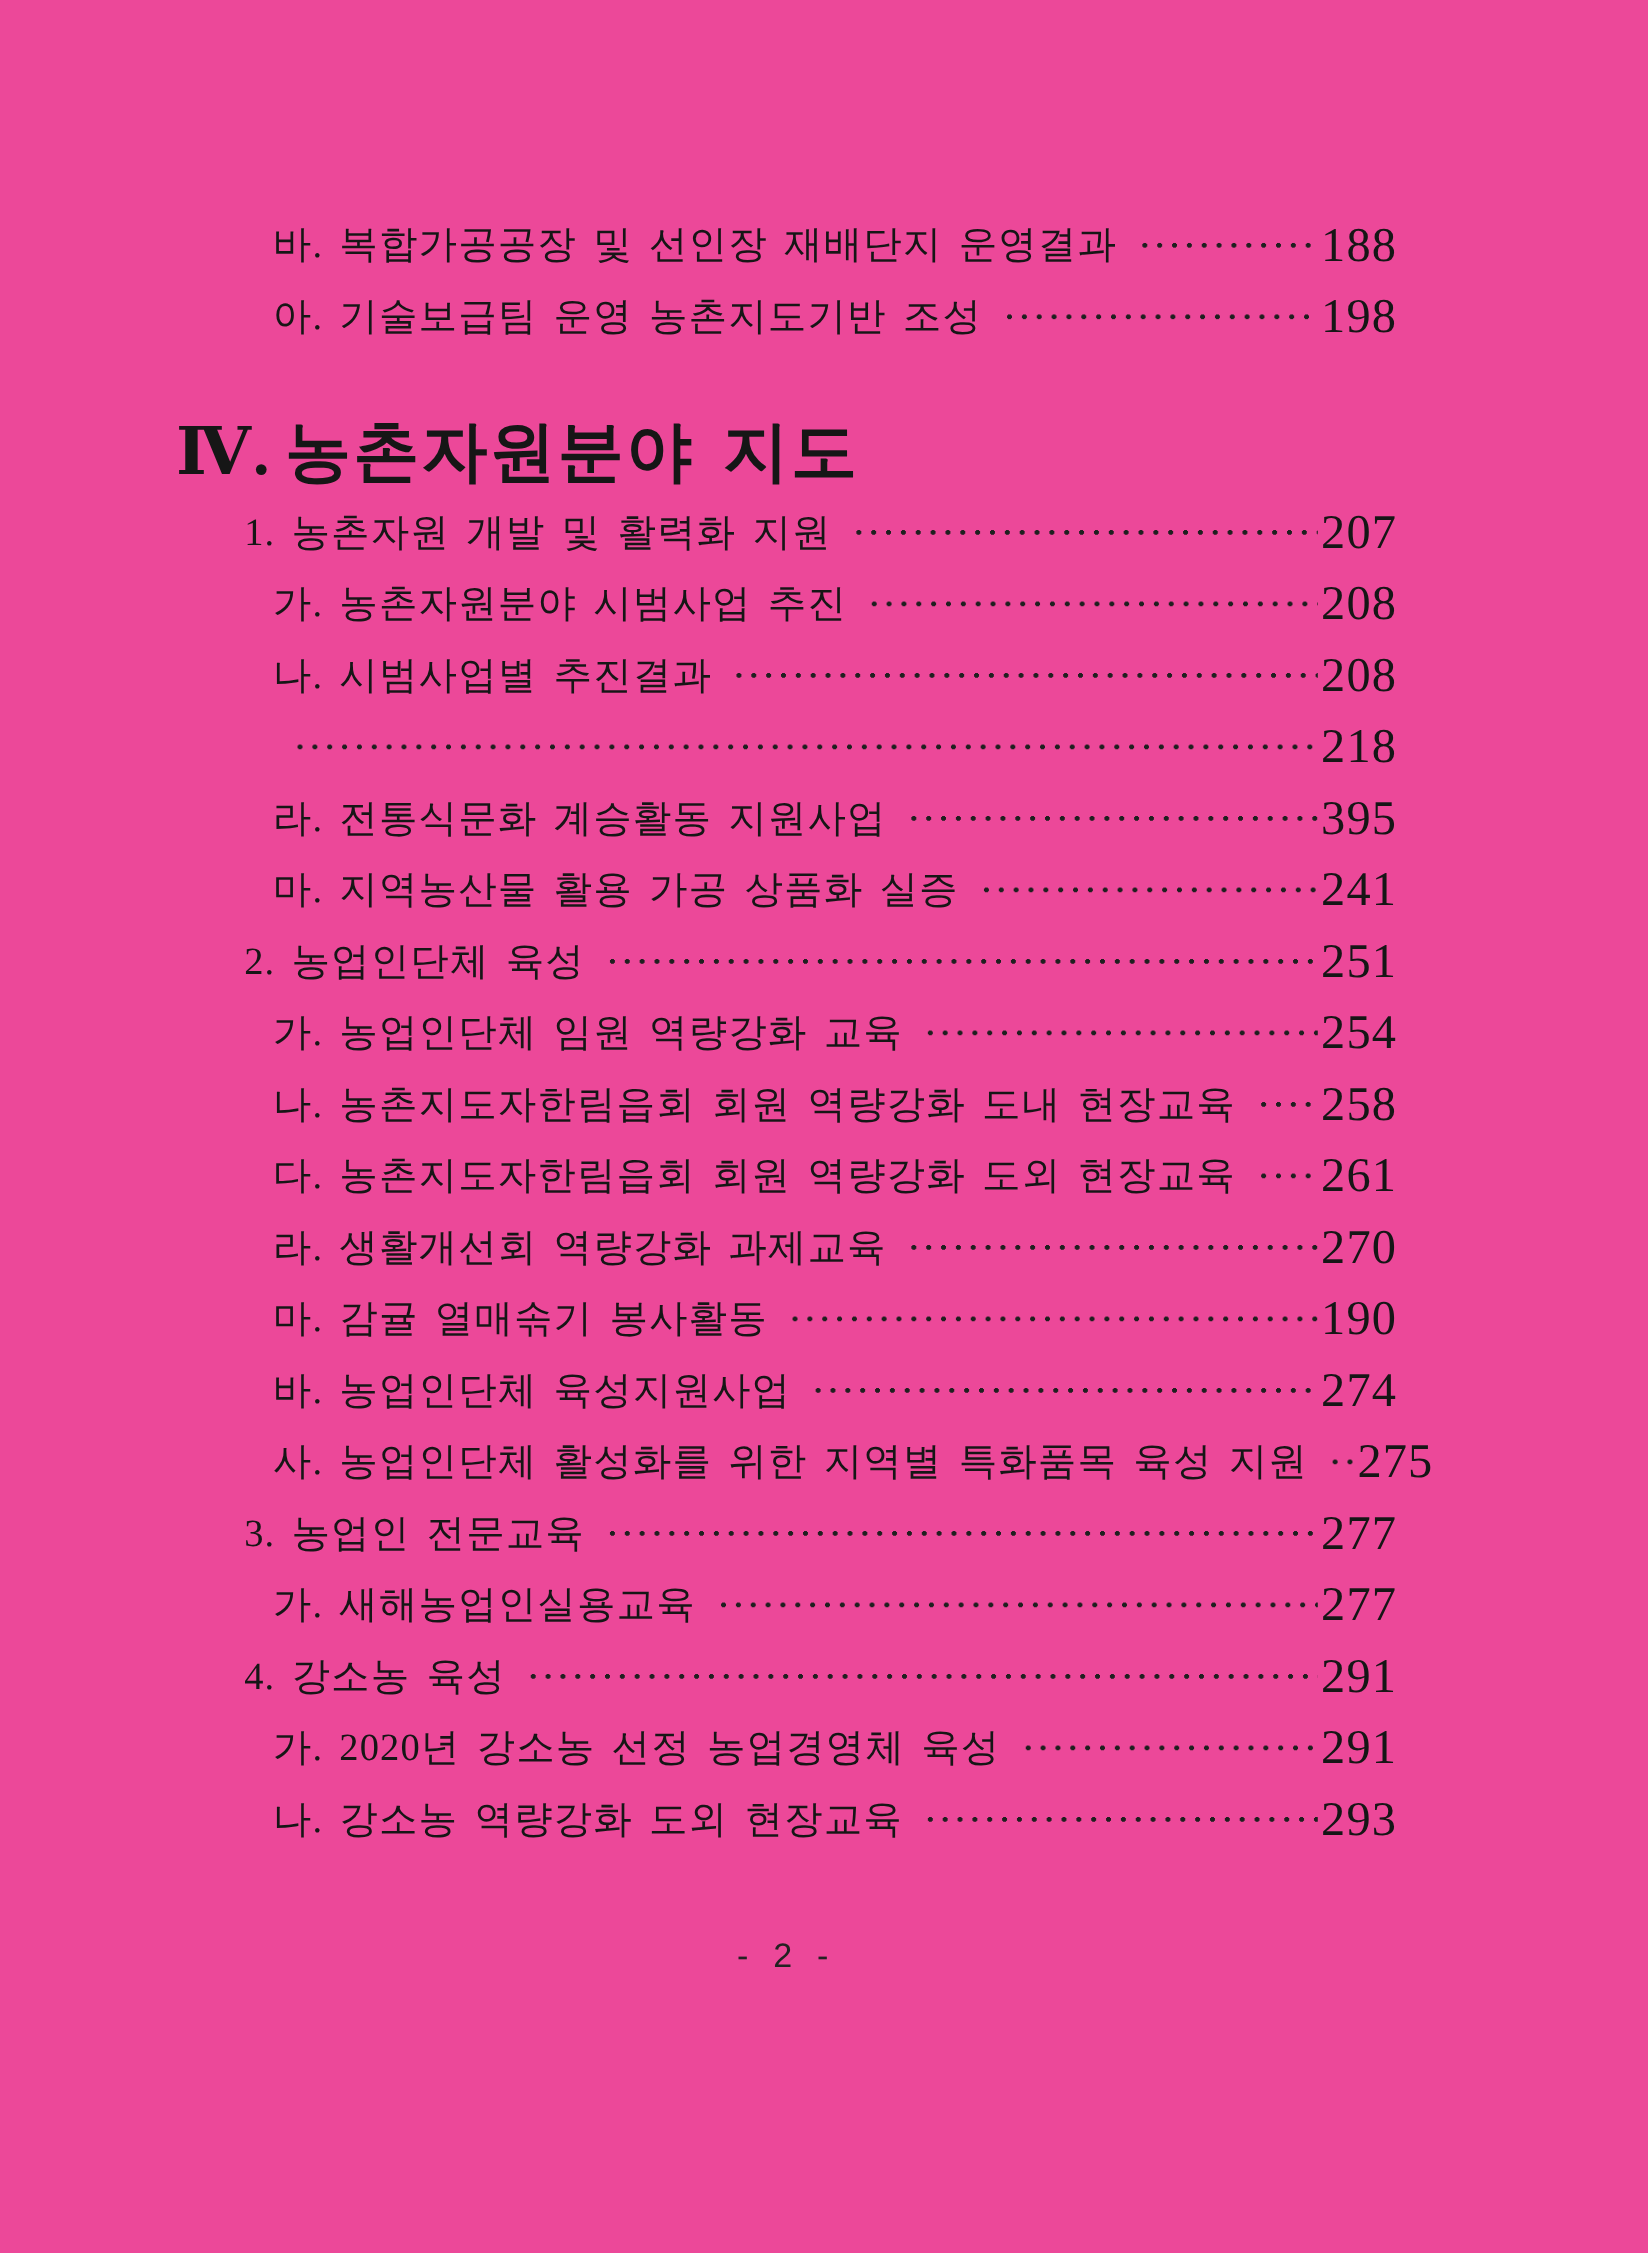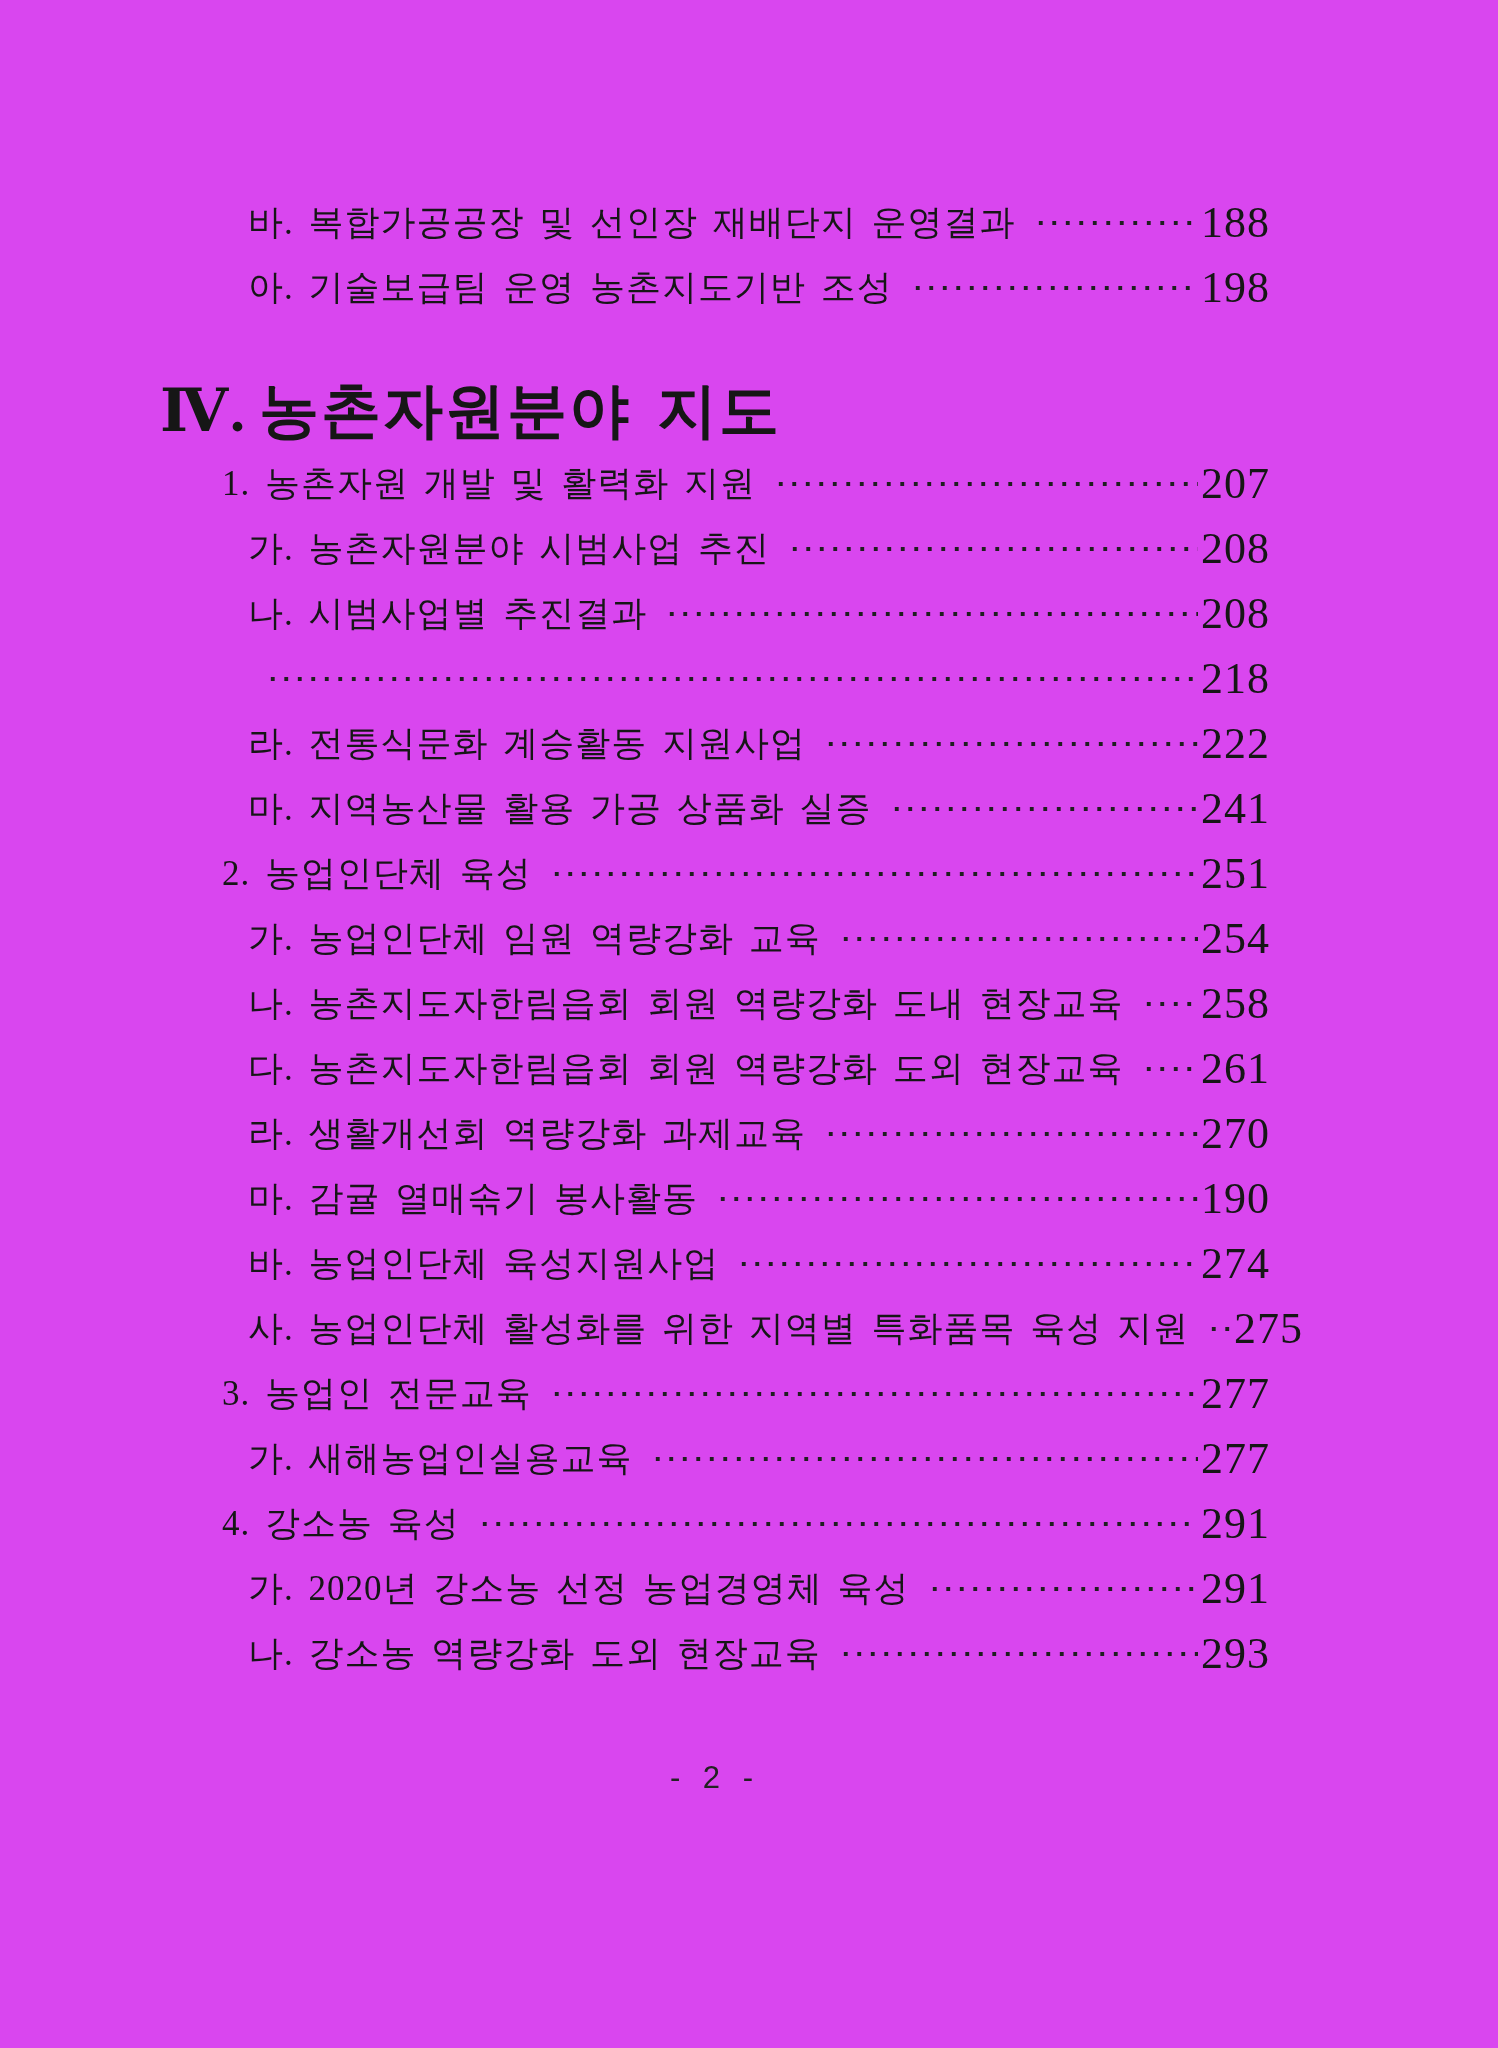--- a/index.html
+++ b/index.html
@@ -5,21 +5,21 @@
   html, body {
     margin: 0;
     padding: 0;
     background: #e8e8e8;
   }
   .page {
     position: relative;
     width: 1498px;
     height: 2048px;
     margin: 0 auto;
-    background: #d946ef;
+    background: #ec4899;
     box-sizing: border-box;
     padding: 190px 228px 0 160px;
     font-family: "Liberation Serif", "DejaVu Serif", serif;
     color: #161616;
     overflow: hidden;
   }
   .toc-block { display: block; }
   .row {
     display: flex;
     align-items: center;
@@ -114,21 +114,21 @@
   </div>
 
   <div class="row level-sub">
     <span class="leader"></span>
     <span class="row-page">218</span>
   </div>
 
   <div class="row level-sub">
     <span class="row-text">라. 전통식문화 계승활동 지원사업</span>
     <span class="leader"></span>
-    <span class="row-page">222</span>
+    <span class="row-page">395</span>
   </div>
 
   <div class="row level-sub">
     <span class="row-text">마. 지역농산물 활용 가공 상품화 실증</span>
     <span class="leader"></span>
     <span class="row-page">241</span>
   </div>
 
   <div class="row level-num">
     <span class="row-text">2. 농업인단체 육성</span>

